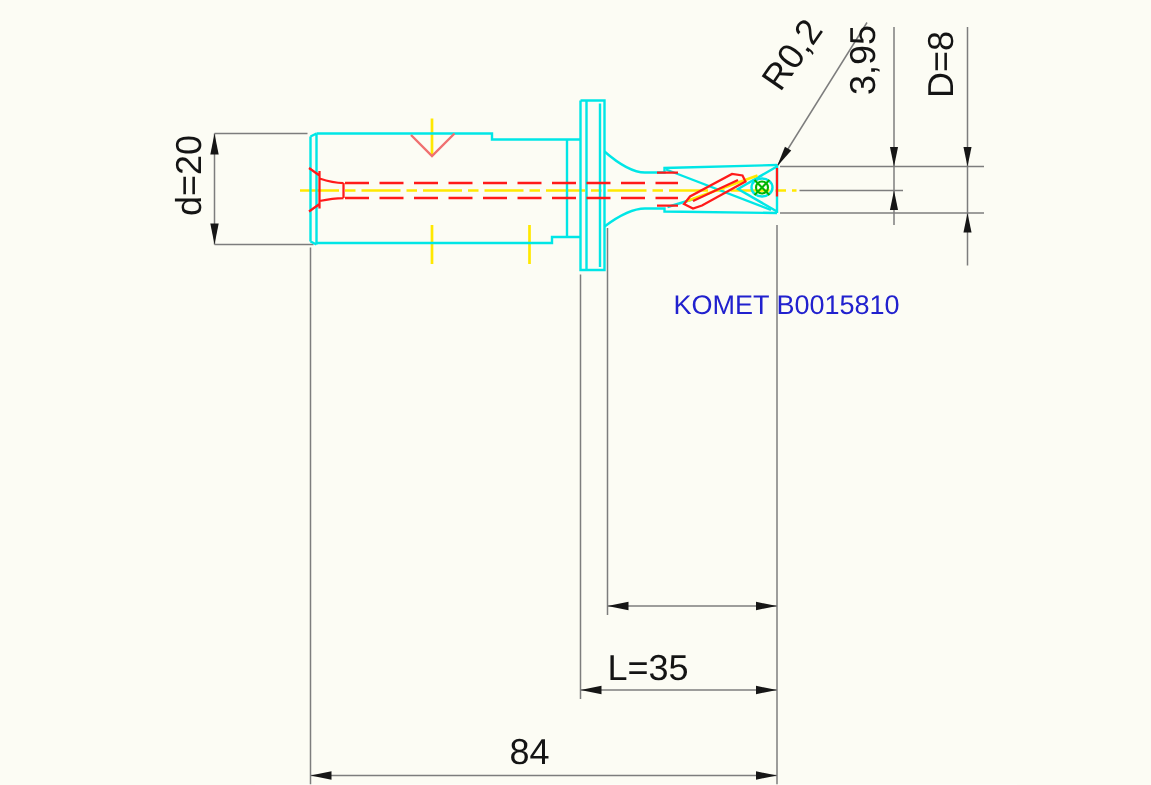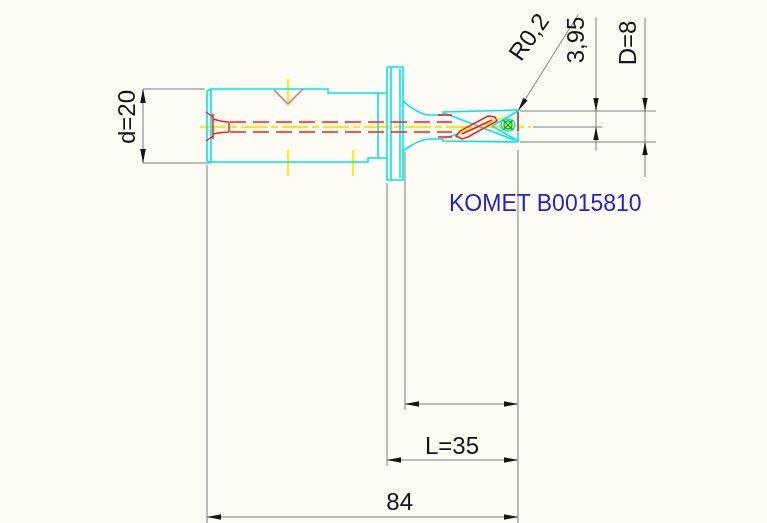--- a/index.html
+++ b/index.html
@@ -28,21 +28,21 @@
     font-size:24px;
     text-align:center;
     white-space:nowrap;
     line-height:26px;
   }
   .rot90{transform:rotate(-90deg);transform-origin:center;}
   .rotR{transform:rotate(-55deg);transform-origin:center;}
   .brand{
     position:absolute;
     color:var(--brand-text,#2121ce);
-    font-size:23px;
+    font-size:18px;
     white-space:nowrap;
     line-height:24px;
   }
 </style>
 </head>
 <body>
 
 <div id="stage">
 
   <svg width="767" height="523" viewBox="0 0 767 523">
@@ -144,18 +144,18 @@
 
   <div class="lbl rot90" style="left:82px;top:104px;width:90px;">d=20</div>
 
   <div class="lbl rotR" style="left:484px;top:24px;width:90px;">R0,2</div>
 
   <div class="lbl rot90" style="left:531px;top:27px;width:90px;">3,95</div>
 
   <div class="lbl rot90" style="left:583px;top:30px;width:90px;">D=8</div>
 
 
-  <div class="lbl" style="left:402px;top:433px;width:100px;">L=35</div>
+  <div class="lbl" style="left:382px;top:433px;width:100px;">L=35</div>
 
-  <div class="lbl" style="left:313px;top:489px;width:100px;text-align:right;">84</div>
+  <div class="lbl" style="left:303px;top:489px;width:100px;">84</div>
 
   <div class="brand" style="left:449px;top:191px;">KOMET B0015810</div>
 </div>
 
 </body></html>

